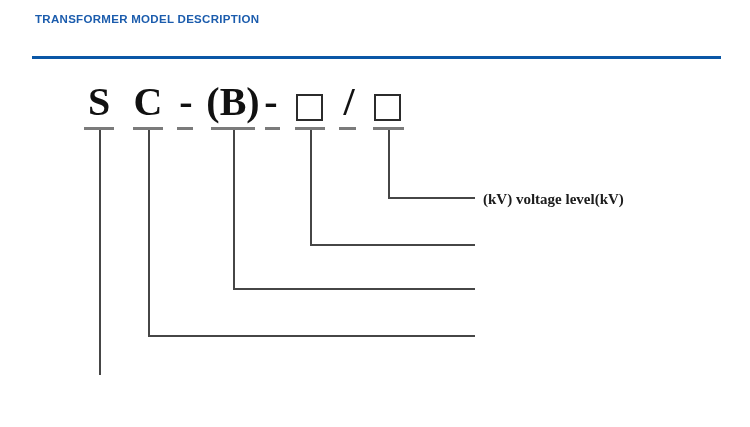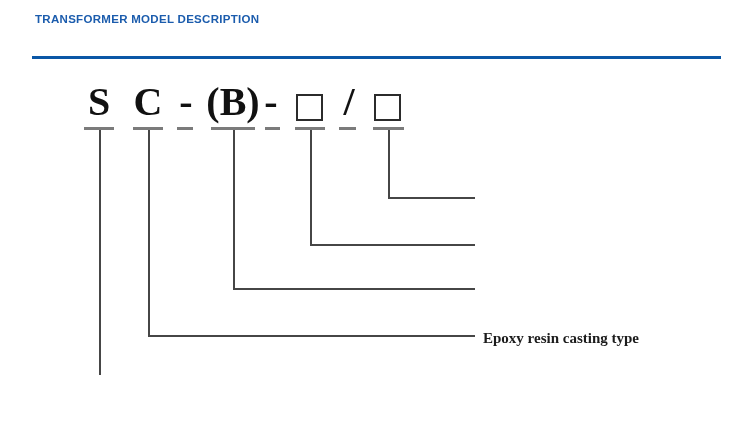--- a/index.html
+++ b/index.html
@@ -133,15 +133,15 @@
   <div class="tick t-box1"></div>
   <div class="tick t-d3"></div>
   <div class="tick t-box2"></div>
 
   <div class="conn c1"></div>
   <div class="conn c2"></div>
   <div class="conn c3"></div>
   <div class="conn c4"></div>
   <div class="conn c5"></div>
 
-  <div class="callout l-epoxy">Epoxy resin casting type</div>
+  <div class="callout l-kv">(kV) voltage level(kV)</div>
 
 </div>
 
 </body></html>

